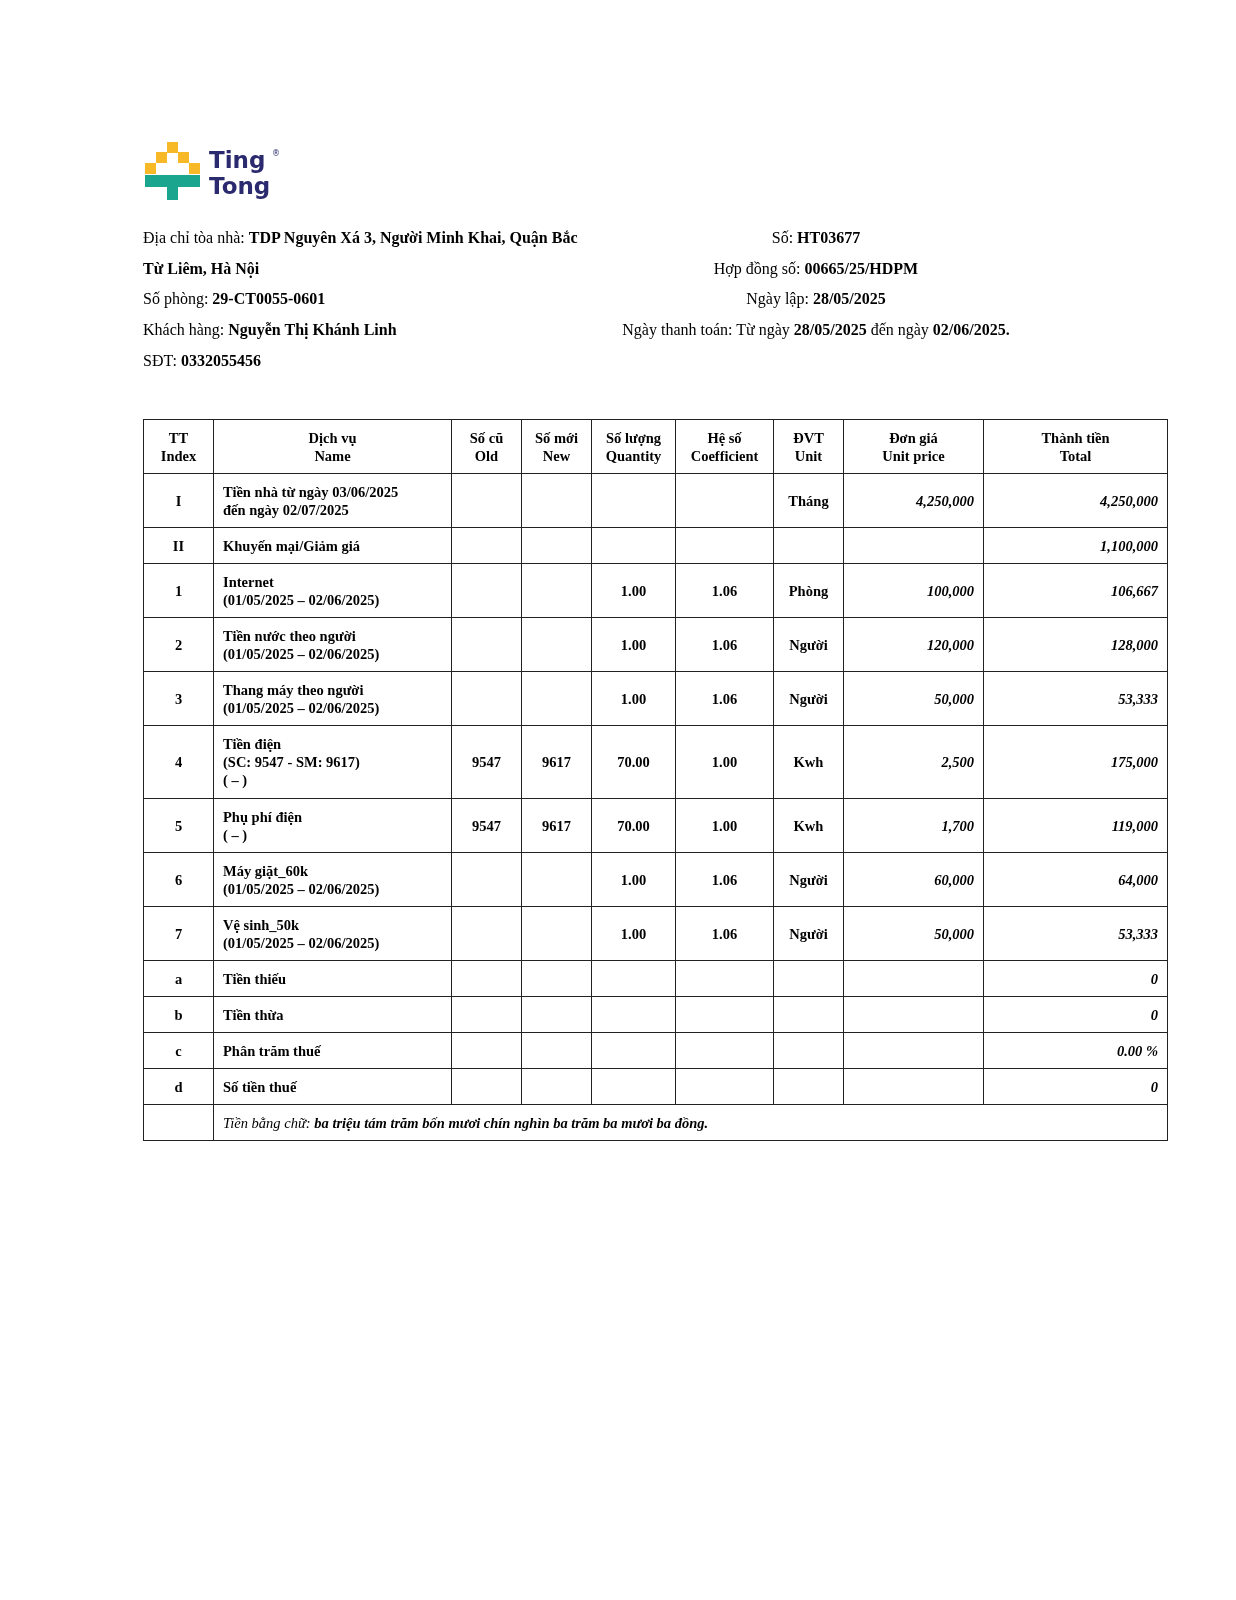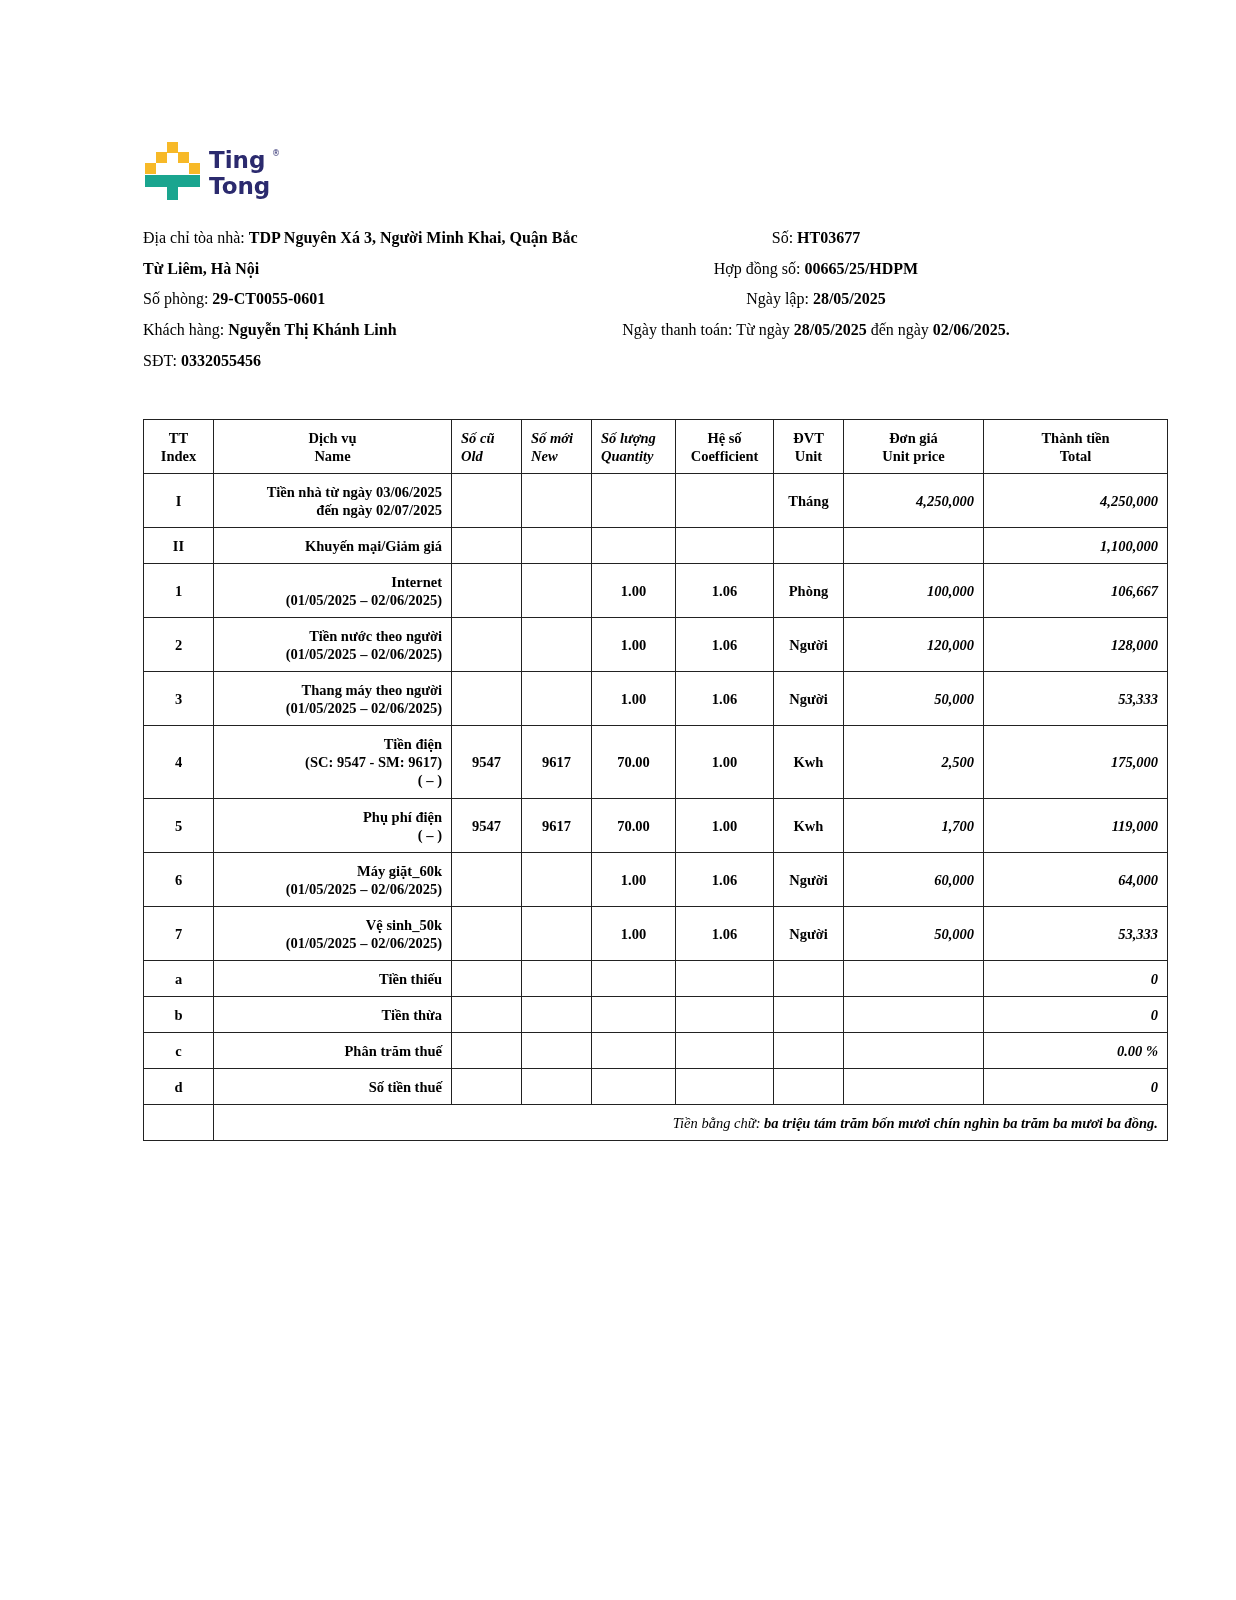--- a/index.html
+++ b/index.html
@@ -14,25 +14,25 @@
 
     .info-left { position: absolute; left: 143px; top: 226px; width: 520px; font-size: 16px; }
     .info-right { position: absolute; right: 140px; top: 226px; width: 560px; font-size: 16px; text-align: center; }
     .info-line { height: 30.7px; line-height: 24px; white-space: nowrap; }
     .info-line b { font-weight: bold; }
 
     table.invoice { position: absolute; left: 143px; top: 383px; width: 1024px; border-collapse: collapse;
                     font-size: 14.5px; font-weight: bold; table-layout: fixed; margin-top: 36px; }
     table.invoice th, table.invoice td { border: 1.3px solid #222; padding: 0 9px; vertical-align: middle; }
     table.invoice th { font-weight: bold; text-align: center; line-height: 18px; height: 53px; }
-    table.invoice th.left { text-align: left; font-style: italic; }
+    table.invoice th.left { text-align: center; }
     table.invoice td { line-height: 18px; }
     td.c { text-align: center; }
     td.r { text-align: right; font-style: italic; }
-    td.l { text-align: right; }
+    td.l { text-align: left; }
     td.top { vertical-align: top; padding-top: 9px; }
     tr.h2 td { height: 53px; }
     tr.h1 td { height: 35px; }
     tr.h3 td { height: 72px; }
     .words { font-weight: normal; font-style: italic; }
     .words b { font-weight: bold; }
   </style>
 </head>
 <body>
 

